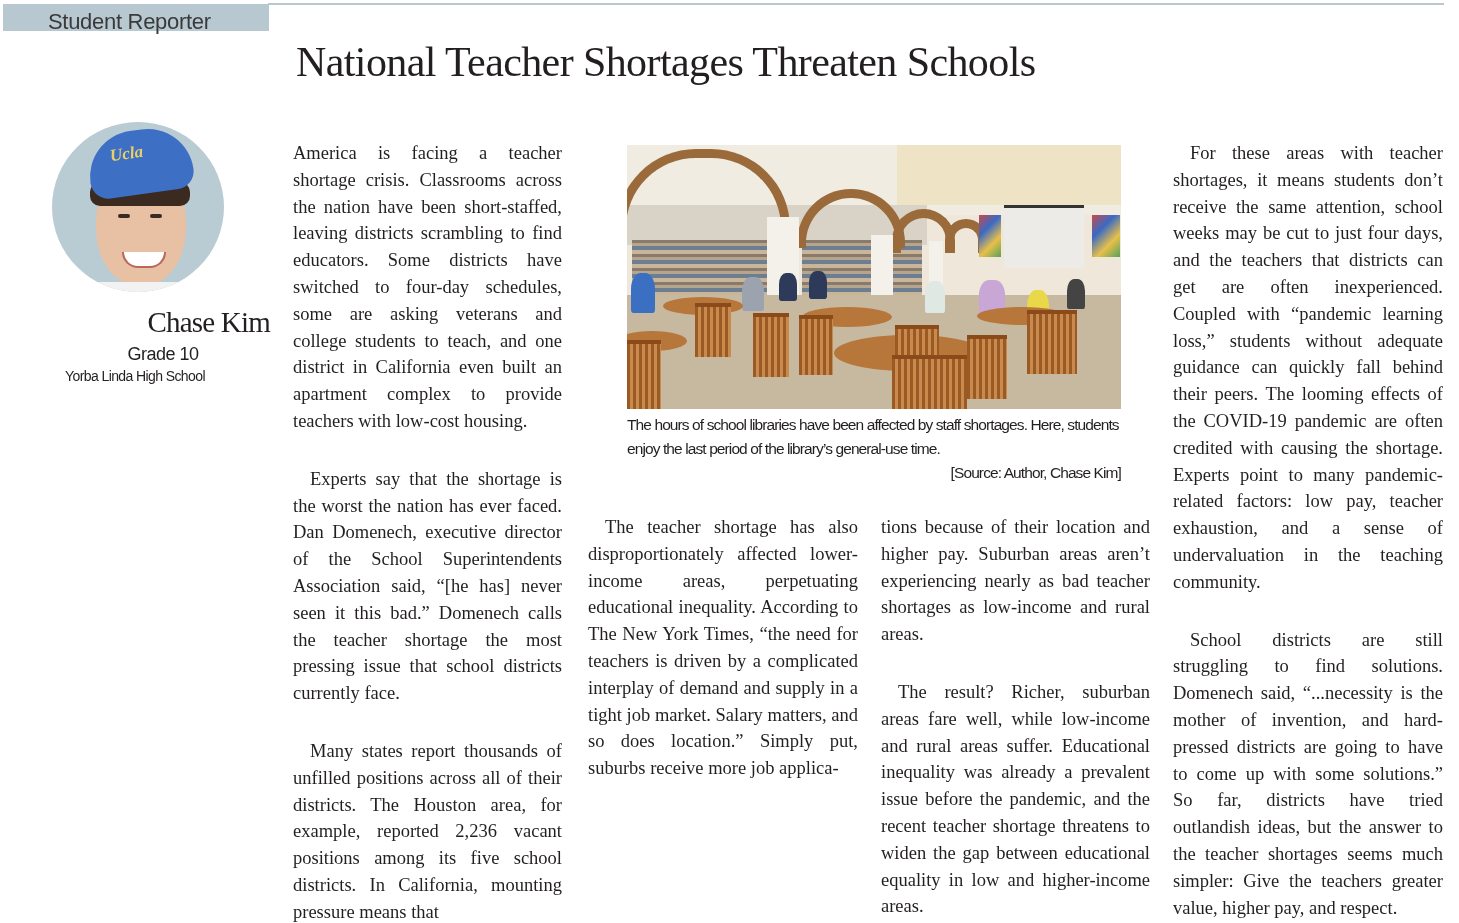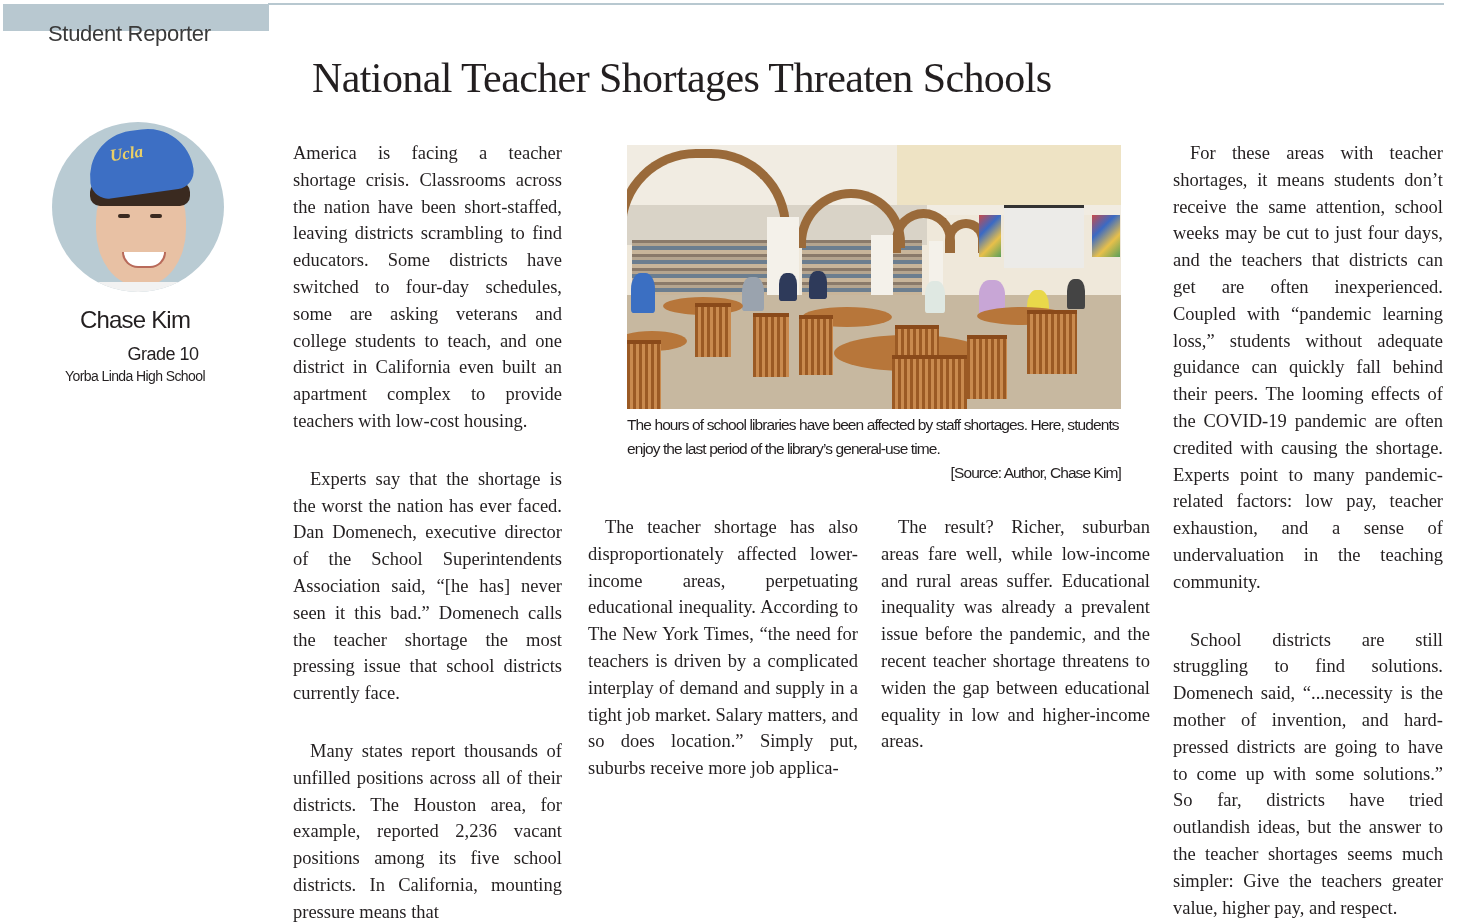--- a/index.html
+++ b/index.html
@@ -1,33 +1,33 @@
 <!DOCTYPE html>
 <html><head>
 <meta charset="utf-8">
 <style>
   html, body { margin: 0; padding: 0; background: #ffffff; }
   body { width: 1459px; height: 923px; position: relative; overflow: hidden; font-family: "Liberation Serif", serif; color: #231f20; }
 
   .top-rule { position: absolute; left: 268px; top: 3px; width: 1176px; height: 2px; background: #b8c8d0; }
   .section-tab { position: absolute; left: 3px; top: 4px; width: 266px; height: 27px; background: #b8c8d0; }
-  .section-tab span { position: absolute; left: 45px; top: 16px; font-family: "Liberation Sans", sans-serif; font-size: 22px; color: #3a3a3a; letter-spacing: -0.3px; line-height: 27px; }
+  .section-tab span { position: absolute; left: 45px; top: 4px; font-family: "Liberation Sans", sans-serif; font-size: 22px; color: #3a3a3a; letter-spacing: -0.3px; line-height: 27px; }
 
-  .headline { position: absolute; left: 296px; top: 36px; font-family: "Liberation Serif", serif; font-size: 42px; color: #231f20; letter-spacing: -0.6px; margin: 16px; font-weight: normal; line-height: 52px; white-space: nowrap; }
+  .headline { position: absolute; left: 296px; top: 36px; font-family: "Liberation Serif", serif; font-size: 42px; color: #231f20; letter-spacing: -0.6px; margin: 0; font-weight: normal; line-height: 52px; white-space: nowrap; }
 
   .author-photo { position: absolute; left: 52px; top: 122px; width: 172px; height: 170px; border-radius: 50%; background: #b9cbd3; overflow: hidden; }
   .author-photo .face { position: absolute; left: 44px; top: 46px; width: 90px; height: 118px; border-radius: 45% 45% 48% 48%; background: #e8c1a4; }
   .author-photo .cap { position: absolute; left: 36px; top: 8px; width: 104px; height: 64px; border-radius: 52px 52px 20px 20px; background: #3d6fc4; transform: rotate(-8deg); }
   .author-photo .cap-logo { position: absolute; left: 58px; top: 22px; font-family: "Liberation Serif", serif; font-style: italic; font-weight: bold; font-size: 17px; color: #e9cf67; transform: rotate(-8deg); }
   .author-photo .hair { position: absolute; left: 38px; top: 60px; width: 100px; height: 24px; background: #3a2a20; border-radius: 10px; }
   .author-photo .eye { position: absolute; top: 92px; width: 12px; height: 4px; background: #3a2a20; border-radius: 3px; }
   .author-photo .mouth { position: absolute; left: 70px; top: 130px; width: 40px; height: 14px; background: #fff; border-radius: 0 0 20px 20px; border: 2px solid #b86a5a; border-top: none; }
   .author-photo .shirt { position: absolute; left: 40px; top: 160px; width: 100px; height: 30px; background: #f2f2f2; }
 
-  .author-name { position: absolute; left: 0; width: 270px; top: 306px; text-align: center; font-family: Liberation Sans, sans-serif; font-size: 24px; color: #231f20; letter-spacing: -0.8px; }
+  .author-name { position: absolute; left: 0; width: 270px; top: 306px; text-align: right; font-family: Liberation Serif, serif; font-size: 29px; color: #231f20; letter-spacing: -0.8px; }
   .author-grade { position: absolute; left: 0; width: 270px; top: 344px; text-align: center; font-family: "Liberation Sans", sans-serif; font-size: 18px; color: #231f20; letter-spacing: -0.5px; padding-left: 28px; }
   .author-school { position: absolute; left: 0; width: 270px; top: 368px; text-align: center; font-family: "Liberation Sans", sans-serif; font-size: 14px; color: #231f20; letter-spacing: -0.6px; }
 
   .col { position: absolute; font-family: "Liberation Serif", serif; font-size: 18.5px; line-height: 26.8px; text-align: justify; color: #231f20; }
   .col p { margin: 0; }
   .col p.indent { text-indent: 17px; }
   .col p + p { margin-top: 31px; }
   .col1 { left: 293px; top: 140px; width: 269px; }
   .col2 { left: 588px; top: 514px; width: 270px; }
   .col3 { left: 881px; top: 514px; width: 269px; }
@@ -124,19 +124,20 @@
 <div class="caption">
   <div>The hours of school libraries have been affected by staff shortages. Here, students enjoy the last period of the library’s general-use time.</div>
   <div class="source">[Source: Author, Chase Kim]</div>
 </div>
 
 <div class="col col2">
   <p class="indent">The teacher shortage has also disproportionately affected lower-income areas, perpetuating educational inequality. According to The New York Times, “the need for teachers is driven by a complicated interplay of demand and supply in a tight job market. Salary matters, and so does location.” Simply put, suburbs receive more job applica-</p>
 </div>
 
 <div class="col col3">
+  <p>tions because of their location and higher pay. Suburban areas aren’t experiencing nearly as bad teacher shortages as low-income and rural areas.</p>
   <p class="indent">The result? Richer, suburban areas fare well, while low-income and rural areas suffer. Educational inequality was already a prevalent issue before the pandemic, and the recent teacher shortage threatens to widen the gap between educational equality in low and higher-income areas.</p>
 </div>
 
 <div class="col col4">
   <p class="indent">For these areas with teacher shortages, it means students don’t receive the same attention, school weeks may be cut to just four days, and the teachers that districts can get are often inexperienced. Coupled with “pandemic learning loss,” students without adequate guidance can quickly fall behind their peers. The looming effects of the COVID-19 pandemic are often credited with causing the shortage. Experts point to many pandemic-related factors: low pay, teacher exhaustion, and a sense of undervaluation in the teaching community.</p>
   <p class="indent">School districts are still struggling to find solutions. Domenech said, “...necessity is the mother of invention, and hard-pressed districts are going to have to come up with some solutions.” So far, districts have tried outlandish ideas, but the answer to the teacher shortages seems much simpler: Give the teachers greater value, higher pay, and respect.</p>
 </div>
 
 </body></html>

